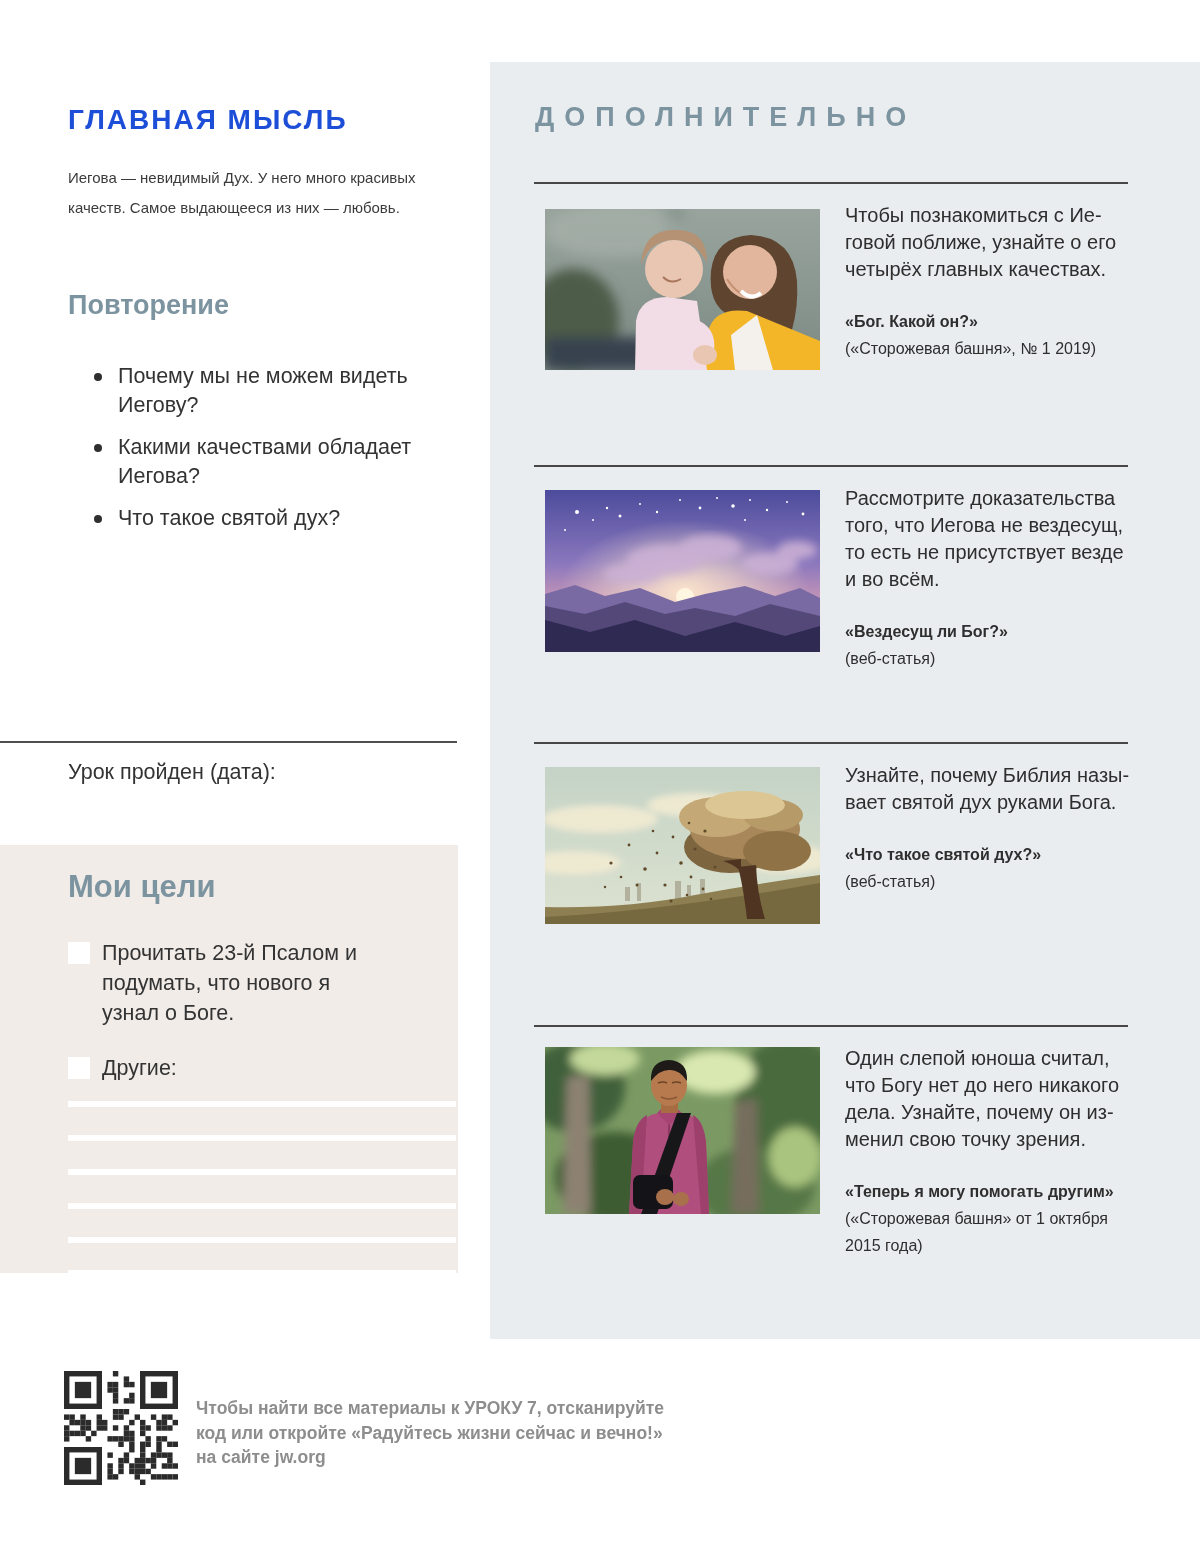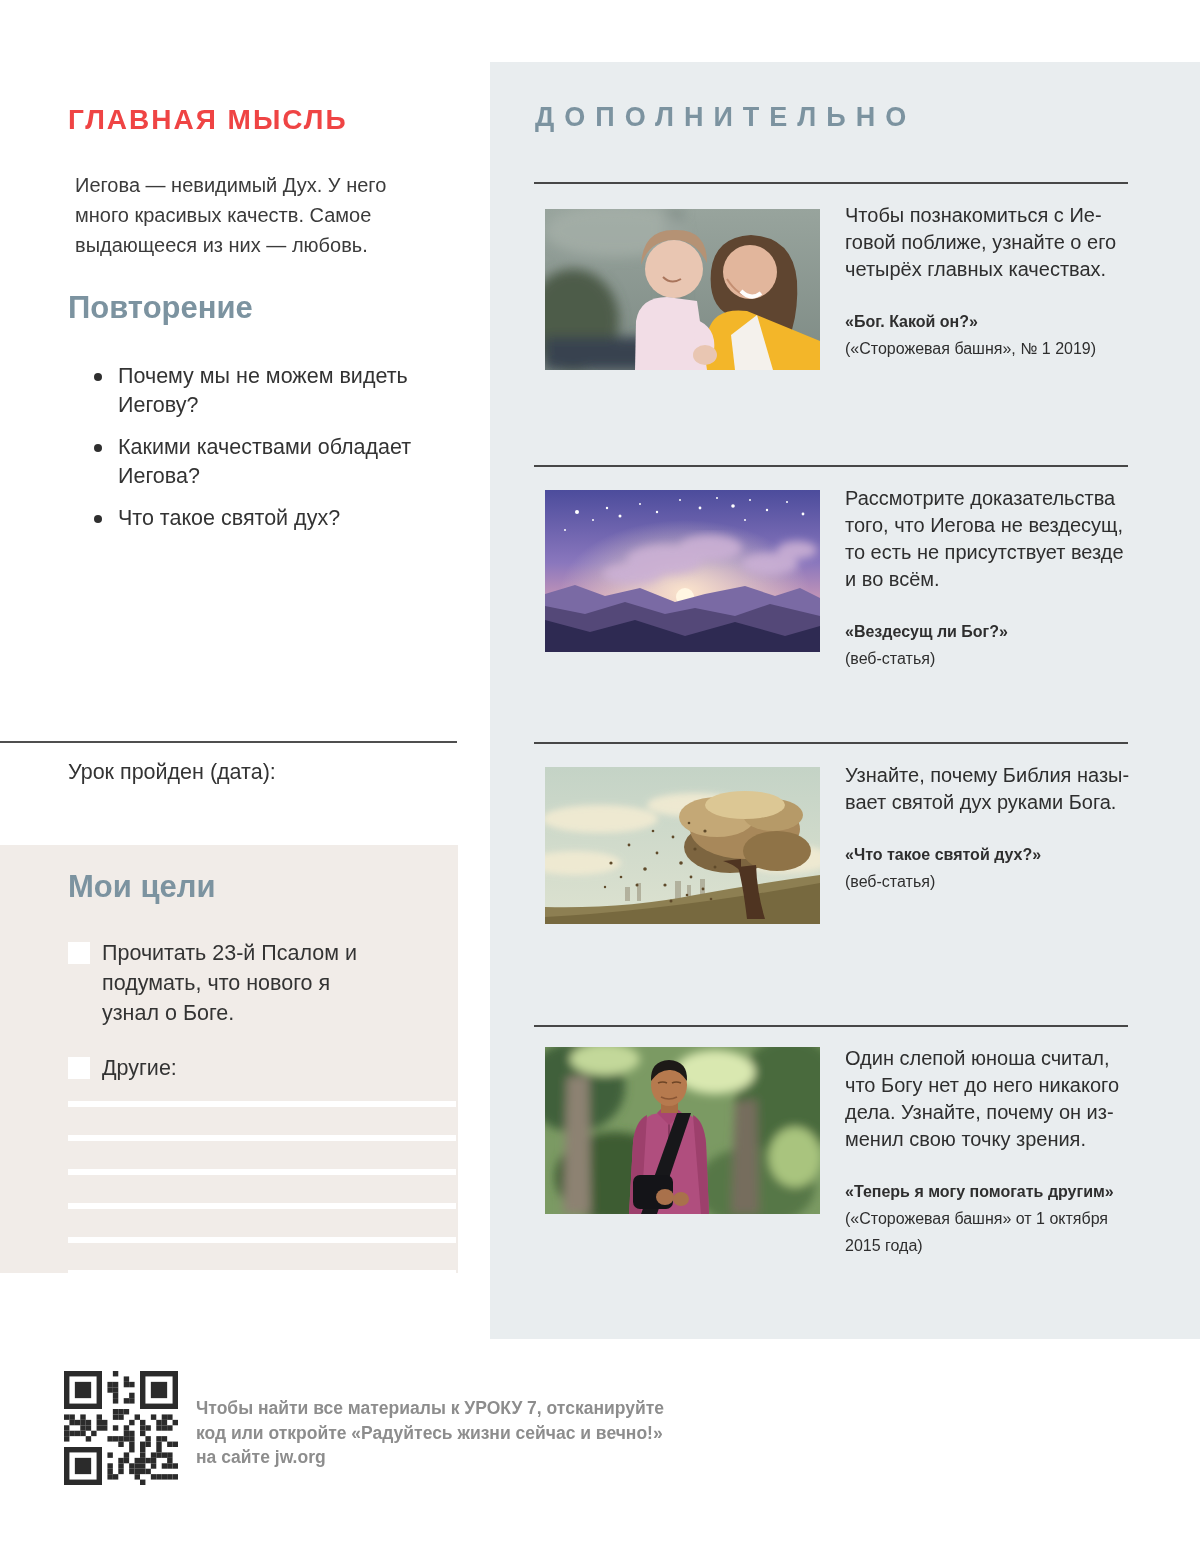--- a/index.html
+++ b/index.html
@@ -1,25 +1,25 @@
 <!DOCTYPE html>
 <html lang="ru"><head>
 <meta charset="utf-8">
 <style>
   html,body{margin:0;padding:0;background:#ffffff;}
   body{font-family:"Liberation Sans", sans-serif; color:#333;}
   .page{position:relative;width:1200px;height:1543px;background:#fff;overflow:hidden;}
 
   
   .main-idea-title{position:absolute;left:68px;top:104px;margin:0;
-    font-size:28px;font-weight:700;letter-spacing:2px;color:#ef4444;}
-  .main-idea-text{position:absolute;left:68px;top:163px;margin:7px;width:352px;
-    font-size:20px;line-height:30px;color:#3b3b3b;}
+    font-size:28px;font-weight:700;letter-spacing:2px;color:#1d4ed8;}
+  .main-idea-text{position:absolute;left:68px;top:163px;margin:0;width:352px;
+    font-size:15px;line-height:30px;color:#3b3b3b;}
   .review-title{position:absolute;left:68px;top:290px;margin:0;
-    font-size:31px;font-weight:700;color:#7c93a0;}
+    font-size:27px;font-weight:700;color:#7c93a0;}
   .review-list{position:absolute;left:92px;top:362px;margin:0;padding:0;width:345px;
     list-style:none;}
   .review-list li{position:relative;padding-left:26px;margin-bottom:13px;
     font-size:21.5px;line-height:29px;color:#333;}
   .review-list li .bullet{position:absolute;left:2px;top:11px;width:8px;height:8px;
     border-radius:50%;background:#2f2f2f;}
   .left-rule{position:absolute;left:0;top:741px;width:457px;height:0;margin:0;border:0;
     border-top:2px solid #4f4f4f;}
   .lesson-done{position:absolute;left:68px;top:760px;margin:0;
     font-size:21.5px;color:#333;}

